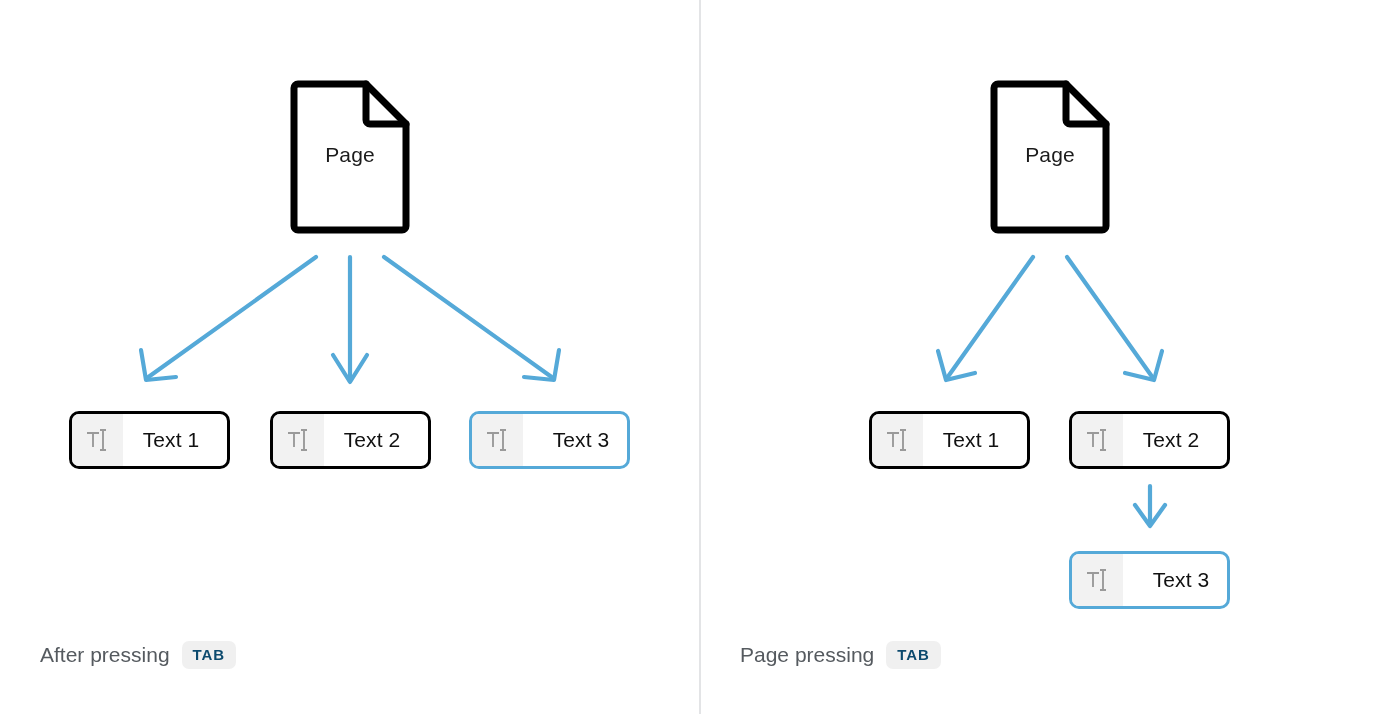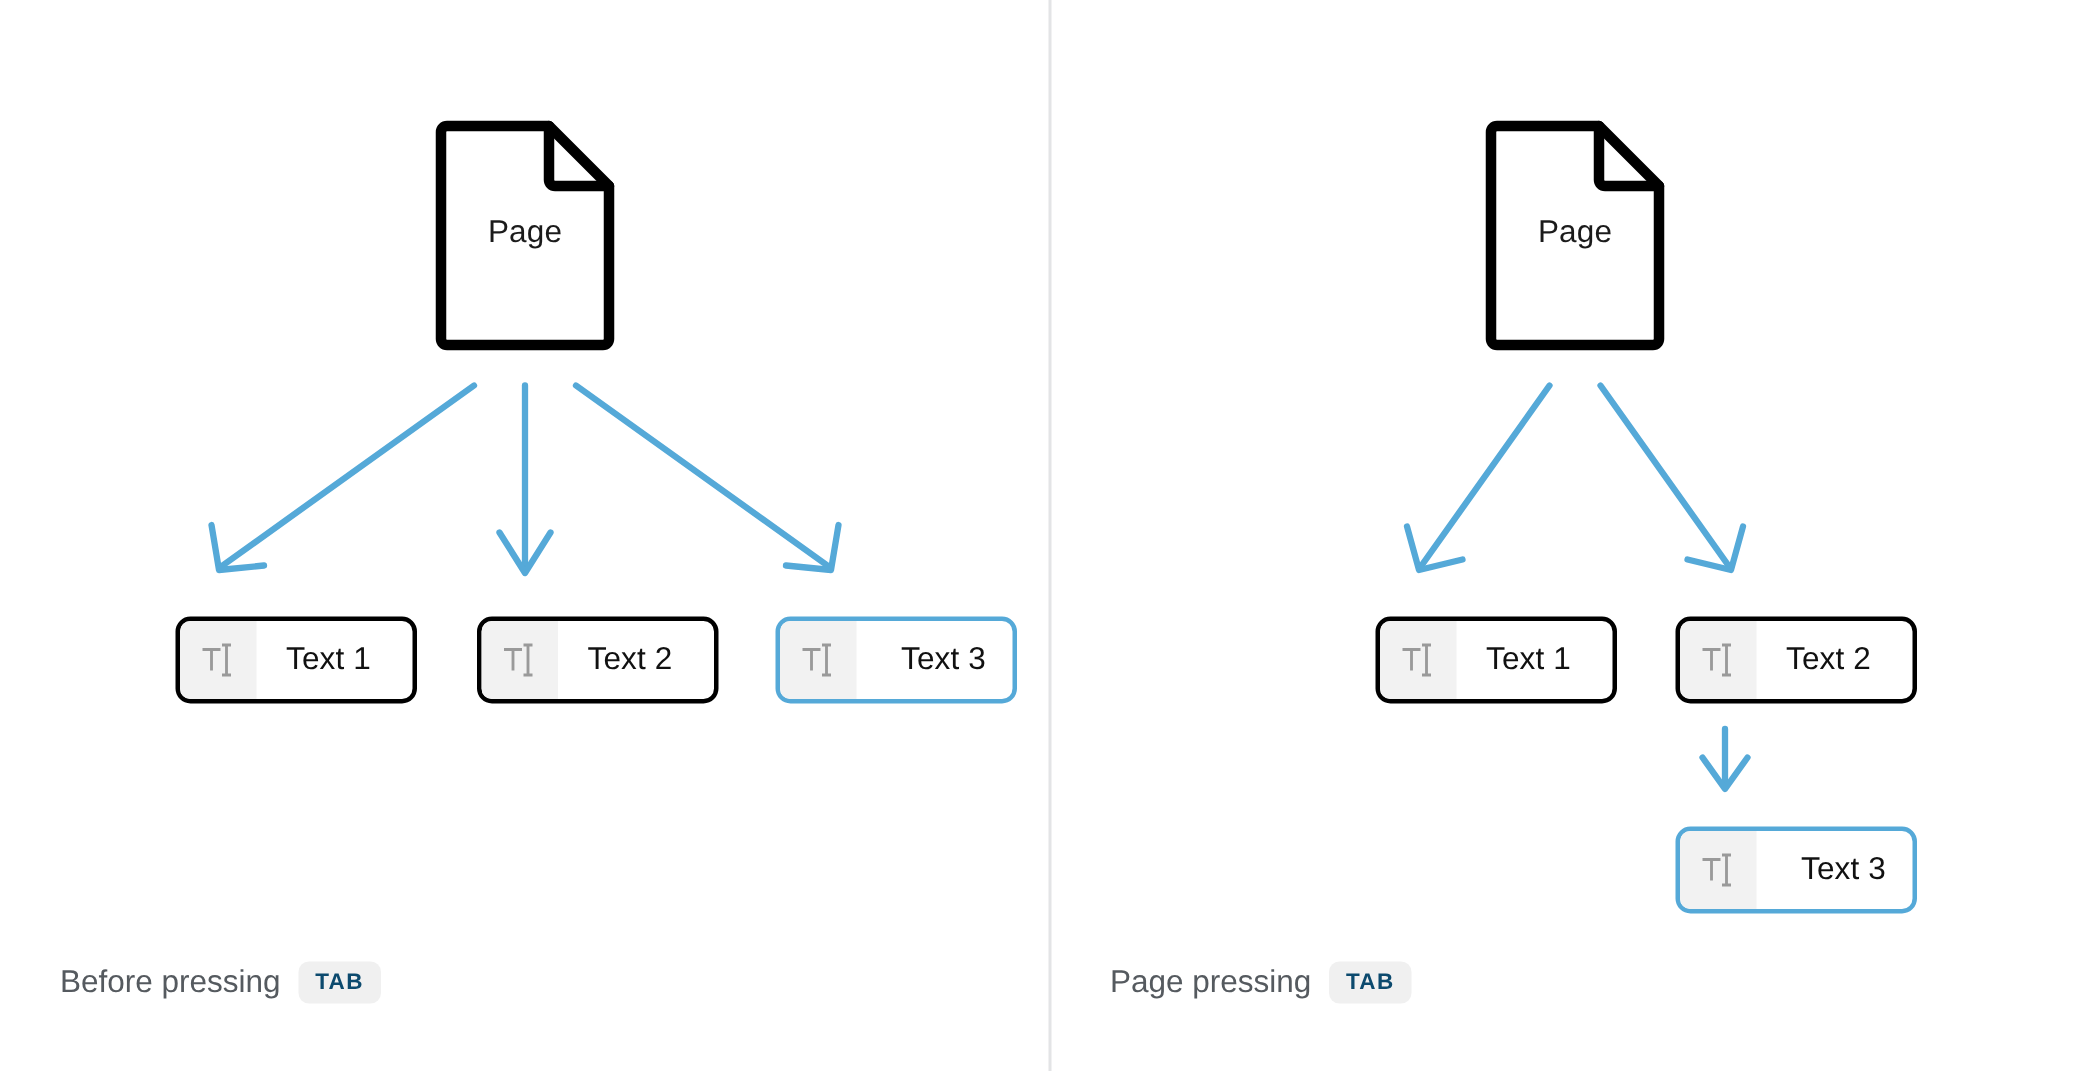--- a/index.html
+++ b/index.html
@@ -75,21 +75,20 @@
   .text-node {
     position: absolute;
     height: 58px;
     box-sizing: border-box;
     display: flex;
     align-items: stretch;
     border: 3.5px solid #000000;
     border-radius: 10px;
     background: #ffffff;
     overflow: hidden;
-    margin-left: 48px;
   }
   .text-node.selected {
     border-color: #55a9d8;
     gap: 20px;
   }
   .text-node .tn-icon {
     width: 51px;
     flex: 0 0 51px;
     background: #f2f2f2;
     display: flex;
@@ -224,21 +223,21 @@
       <span class="tn-icon">
         <svg width="26" height="24" viewBox="0 0 26 24" xmlns="http://www.w3.org/2000/svg">
           <path d="M2,5 h12 M8,5 v14" fill="none" stroke="#9a9a9a" stroke-width="1.9" stroke-linecap="butt"></path>
           <path d="M15,2 h6 M15,22 h6 M18,2 v20" fill="none" stroke="#9a9a9a" stroke-width="1.9" stroke-linecap="butt"></path>
         </svg>
       </span>
       <span class="tn-label">Text 3</span>
     </div>
 
     <div class="caption" style="left:40px; top:641px;">
-      <span>Before pressing</span>
+      <span>After pressing</span>
       <span class="kbd">TAB</span>
     </div>
   </div>
 
   <div class="panel panel-right">
 
     <div class="page-node" style="left:290px; top:80px;">
       <svg viewBox="0 0 120 150" xmlns="http://www.w3.org/2000/svg">
         <path d="M8,4 h68 l40,40 v102 a4,4 0 0 1 -4,4 h-104 a4,4 0 0 1 -4,-4 v-138 a4,4 0 0 1 4,-4 z" fill="#ffffff" stroke="#000000" stroke-width="7" stroke-linejoin="round" stroke-linecap="round"></path>
         <path d="M76,4 v36 a4,4 0 0 0 4,4 h36" fill="none" stroke="#000000" stroke-width="7" stroke-linejoin="round" stroke-linecap="round"></path>

